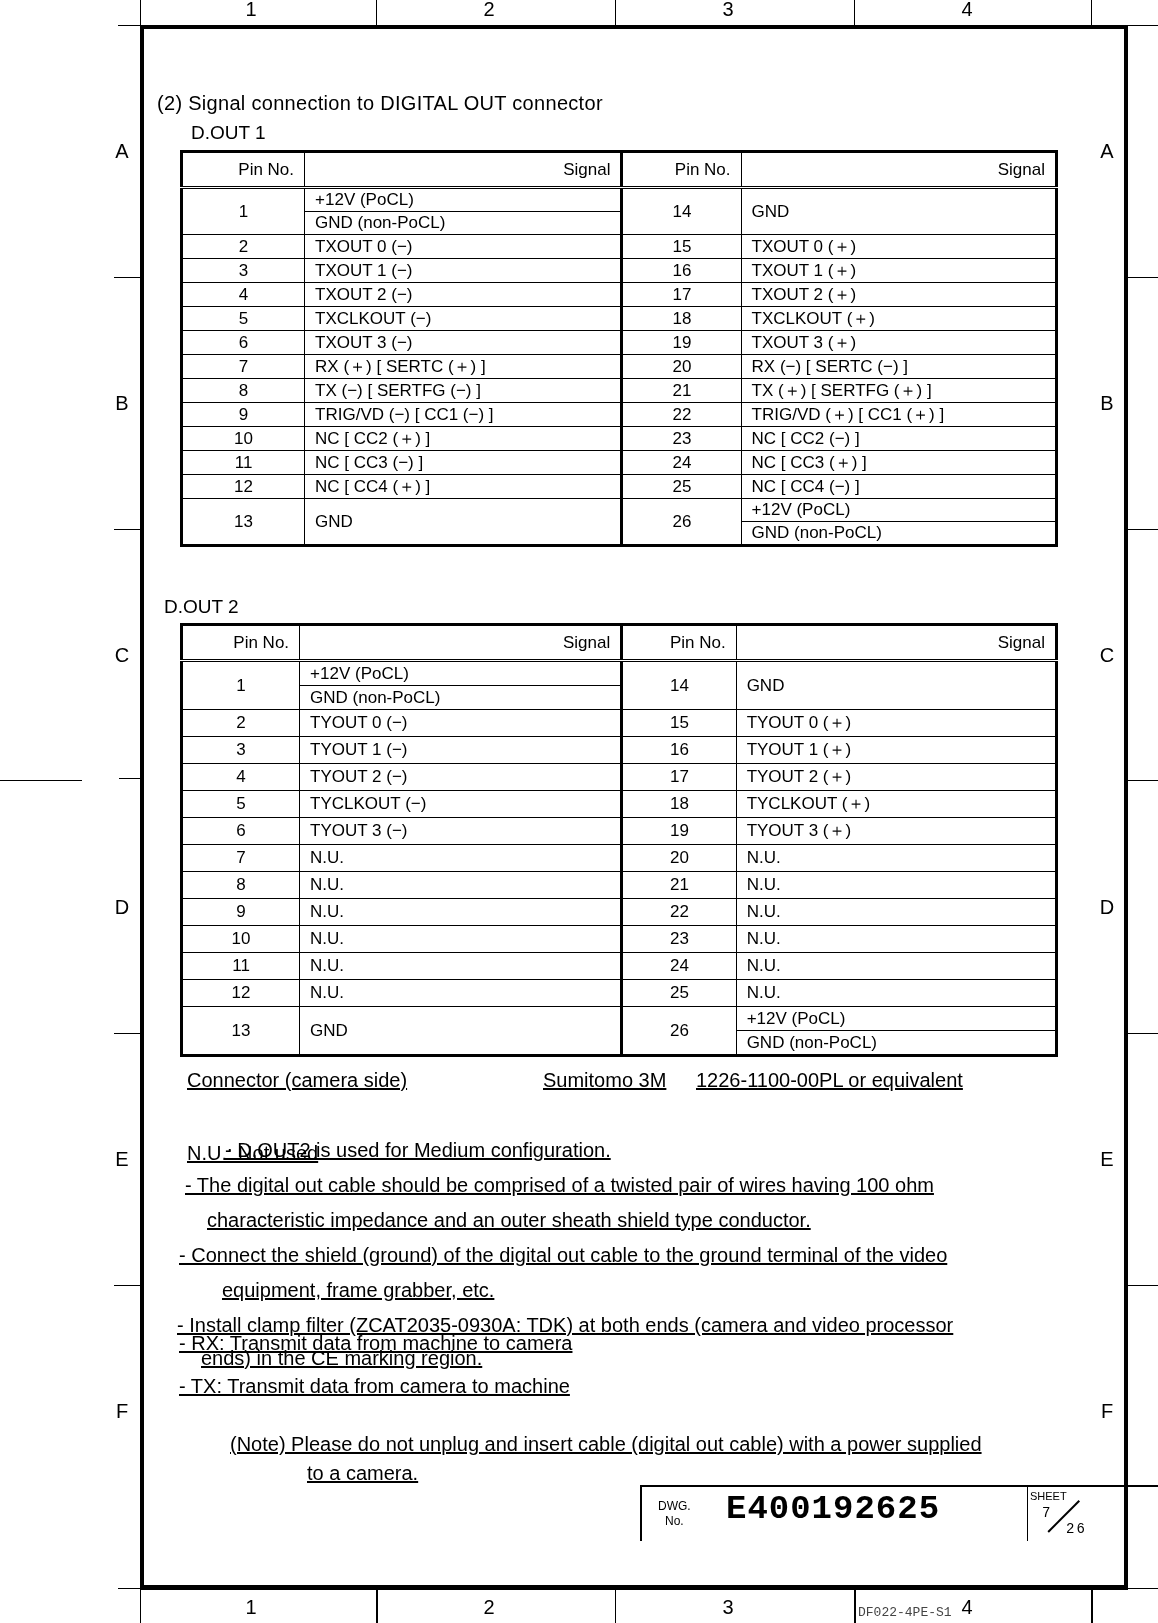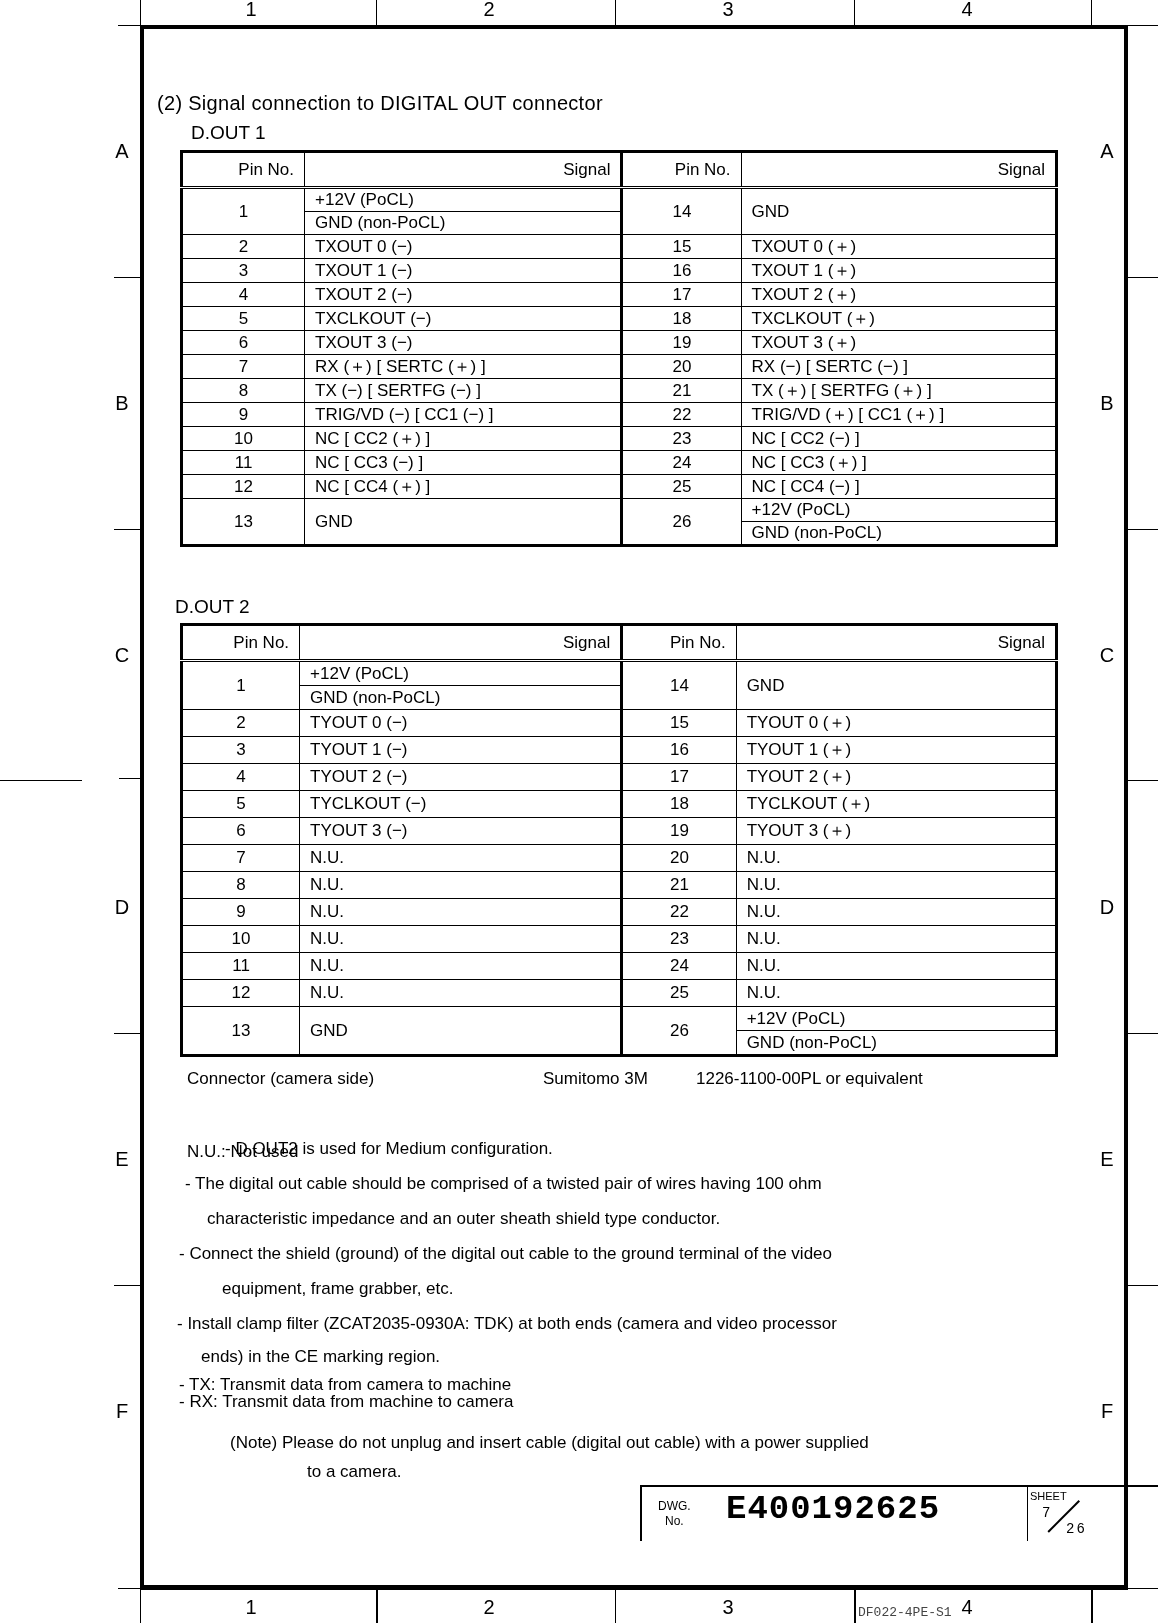--- a/index.html
+++ b/index.html
@@ -19,21 +19,21 @@
   table.pins td.sig { width:298px; }
   table.pins td.pin2 { text-align:center; width:98px; }
   table.pins td.sig2 { width:296px; }
   table.pins tr.head td { height:33px; border-bottom:3px double #000;text-align:right; }
   table.pins { border:3px solid #000; }
   table.pins td.divider { border-left:3px solid #000; }
   table.pins td.sub { height:22px; }
   table.t2 td { height:26px; }
   table.t2 td.sub { height:23px; }
 
-  .note { position:absolute; font-size:17px; white-space:nowrap; }
+  .note { position:absolute; font-size:20px; white-space:nowrap;text-decoration:underline; }
 
   .titleblock { position:absolute; left:640px; top:1485px; width:578px; height:56px; border:2px solid #000; border-right:none; border-bottom:none; box-sizing:border-box; }
   .dwg-label { position:absolute; left:16px; top:12px; font-size:12px; text-align:center; line-height:15px; }
   .dwg-no { position:absolute; left:84px; top:3px; font-family:"Liberation Mono", monospace; font-weight:bold; font-size:34px; letter-spacing:1px; }
   .sheet-box { position:absolute; left:385px; top:0; width:66px; height:54px; border-left:1px solid #000; }
   .sheet-label { position:absolute; left:2px; top:3px; font-size:11px; }
   .sheet-cur { position:absolute; left:14px; top:18px; font-family:"Liberation Mono", monospace; font-size:14px; }
   .sheet-tot { position:absolute; left:38px; top:34px; font-family:"Liberation Mono", monospace; font-size:14px; letter-spacing:2px; }
   .sheet-slash { position:absolute; left:22px; top:28px; width:36px; height:1.5px; background:#000; transform:rotate(-45deg); transform-origin:left center; top:50px; }
   .form-code { position:absolute; left:858px; top:1605px; font-family:"Liberation Mono", monospace; font-size:13px; color:#444; }
@@ -185,21 +185,21 @@
         <td class="sig" rowspan="2">GND</td>
         <td class="pin2 divider" rowspan="2">26</td>
         <td class="sig2 sub">+12V (PoCL)</td>
       </tr>
       <tr>
         <td class="sig2 sub">GND (non-PoCL)</td>
       </tr>
     </tbody>
 </table>
 
-<div class="subheading" style="left:175px;top:596px;text-align:center;">D.OUT 2</div>
+<div class="subheading" style="left:164px;top:596px;text-align:center;">D.OUT 2</div>
 
 <table class="pins t2" style="left:180px;top:623px;width:878px;">
   <tbody id="t2body">
       <tr class="head">
         <td class="pin">Pin No.</td>
         <td class="sig" style="padding-left: 30px;">Signal</td>
         <td class="pin2 divider">Pin No.</td>
         <td class="sig2" style="padding-left: 30px;">Signal</td>
       </tr>
       <tr>
@@ -294,21 +294,21 @@
 <div class="note" style="left:696px;top:1069px;">1226-1100-00PL or equivalent</div>
 <div class="note" style="left:187px;top:1104px;margin-top:38px;">N.U.: Not used</div>
 <div class="note" style="left:185px;top:1139px;margin-left:40px;">- D.OUT2 is used for Medium configuration.</div>
 <div class="note" style="left:185px;top:1174px;">- The digital out cable should be comprised of a twisted pair of wires having 100 ohm</div>
 <div class="note" style="left:207px;top:1209px;">characteristic impedance and an outer sheath shield type conductor.</div>
 <div class="note" style="left:179px;top:1244px;">- Connect the shield (ground) of the digital out cable to the ground terminal of the video</div>
 <div class="note" style="left:222px;top:1279px;">equipment, frame grabber, etc.</div>
 <div class="note" style="left:177px;top:1314px;">- Install clamp filter (ZCAT2035-0930A: TDK) at both ends (camera and video processor</div>
 <div class="note" style="left:201px;top:1347px;">ends) in the CE marking region.</div>
 <div class="note" style="left:179px;top:1375px;">- TX: Transmit data from camera to machine</div>
-<div class="note" style="left:179px;top:1392px;">- RX: Transmit data from machine to camera</div>
+<div class="note" style="left:179px;top:1332px;">- RX: Transmit data from machine to camera</div>
 <div class="note" style="left:230px;top:1433px;">(Note) Please do not unplug and insert cable (digital out cable) with a power supplied</div>
 <div class="note" style="left:307px;top:1462px;">to a camera.</div>
 
 <div class="titleblock">
   <div class="dwg-label">
     <div>DWG.</div>
     <div>No.</div>
   </div>
   <div class="dwg-no">E400192625</div>
   <div class="sheet-box">

